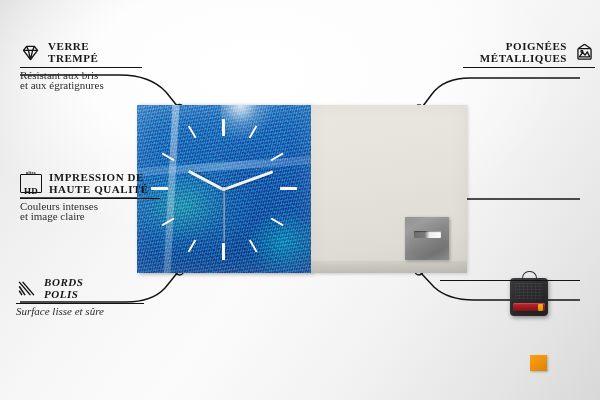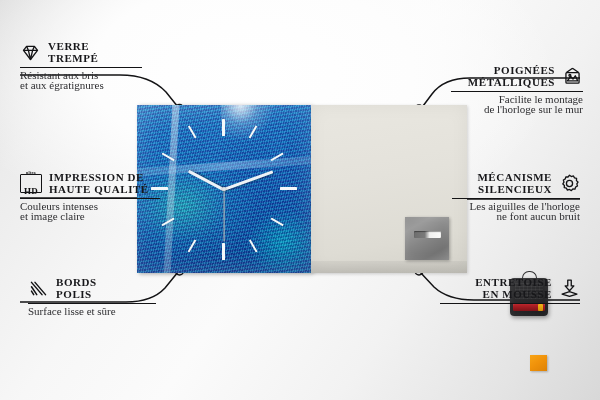--- a/index.html
+++ b/index.html
@@ -224,78 +224,51 @@
         <span class="h">HD</span>
       </span>
       <span class="co-title">Impression de
 haute qualité</span>
     </div>
     <div class="co-rule"></div>
     <div class="co-sub">Couleurs intenses
 et image claire</div>
   </div>
 
-  <div class="callout left" style="left:28px;top:277px;width:128px;">
+  <div class="callout left" style="left:16px;top:277px;width:128px;font-style:italic;">
     <div class="co-head">
       <span class="ico">
         <svg viewBox="0 0 24 24" fill="none" stroke="#131315" stroke-width="1.7" stroke-linecap="round">
           <path d="M4 5 L16 19"></path>
             <path d="M8 5 L20 19"></path>
             <path d="M4 10 L10 19"></path>
             <path d="M4 15 L6.5 19"></path>
         </svg>
       </span>
       <span class="co-title">Bords
 polis</span>
     </div>
     <div class="co-rule"></div>
     <div class="co-sub">Surface lisse et sûre</div>
   </div>
 
-  <div class="callout right" style="left:451px;top:41px;width:132px;margin-top:24px;">
+  <div class="callout right" style="left:463px;top:41px;width:132px;">
     <div class="co-head">
       <span class="co-title">Poignées
 métalliques</span>
       <span class="ico">
         <svg viewBox="0 0 24 24" fill="none" stroke="#131315" stroke-width="1.5" stroke-linejoin="round">
           <path d="M12 2.5 L5 7.5 M12 2.5 L19 7.5"></path>
           <rect x="4.5" y="7.5" width="15" height="12" rx="1"></rect>
           <path d="M6 17 L10 12 L12.6 15 L15.2 11.2 L18 17 Z" fill="none"></path>
           <circle cx="9" cy="10.6" r="1.1"></circle>
         </svg>
       </span>
     </div>
     <div class="co-rule"></div>
-    <div class="co-sub">Facilite le montage
-de l'horloge sur le mur</div>
-  </div>
-
-  <div class="callout right" style="left:452px;top:172px;width:128px;">
-    <div class="co-head">
-      <span class="co-title">Mécanisme
-silencieux</span>
-      <span class="ico">
-        <svg viewBox="0 0 24 24" fill="none" stroke="#131315" stroke-width="1.5" stroke-linejoin="round">
-          <path d="M12 2.6 l2.1 1.5 2.4-.7 1.2 2.2 2.4.6 -.2 2.5 1.8 1.7 -1.3 2.1 .7 2.4 -2.2 1.2 -.6 2.4 -2.5-.2 -1.7 1.8 -2.1-1.3 -2.4.7 -1.2-2.2 -2.4-.6 .2-2.5 -1.8-1.7 1.3-2.1 -.7-2.4 2.2-1.2 .6-2.4 2.5.2 Z"></path>
-          <circle cx="12" cy="12" r="3.5"></circle>
-        </svg>
-      </span>
-    </div>
-    <div class="co-rule"></div>
-    <div class="co-sub">Les aiguilles de l'horloge
-ne font aucun bruit</div>
-  </div>
+  </div>
+
 
   <div class="callout right" style="left:440px;top:277px;width:140px;">
-    <div class="co-head">
-      <span class="co-title">Entretoise
-en mousse</span>
-      <span class="ico">
-        <svg viewBox="0 0 24 24" fill="none" stroke="#131315" stroke-width="1.5" stroke-linejoin="round">
-          <path d="M10 2.5 L14 2.5 L14 9 L17 9 L12 14.5 L7 9 L10 9 Z"></path>
-          <path d="M12 15.6 L20.5 18.3 L12 21 L3.5 18.3 Z"></path>
-        </svg>
-      </span>
-    </div>
     <div class="co-rule"></div>
   </div>
 
 </div>
 
 </body></html>

